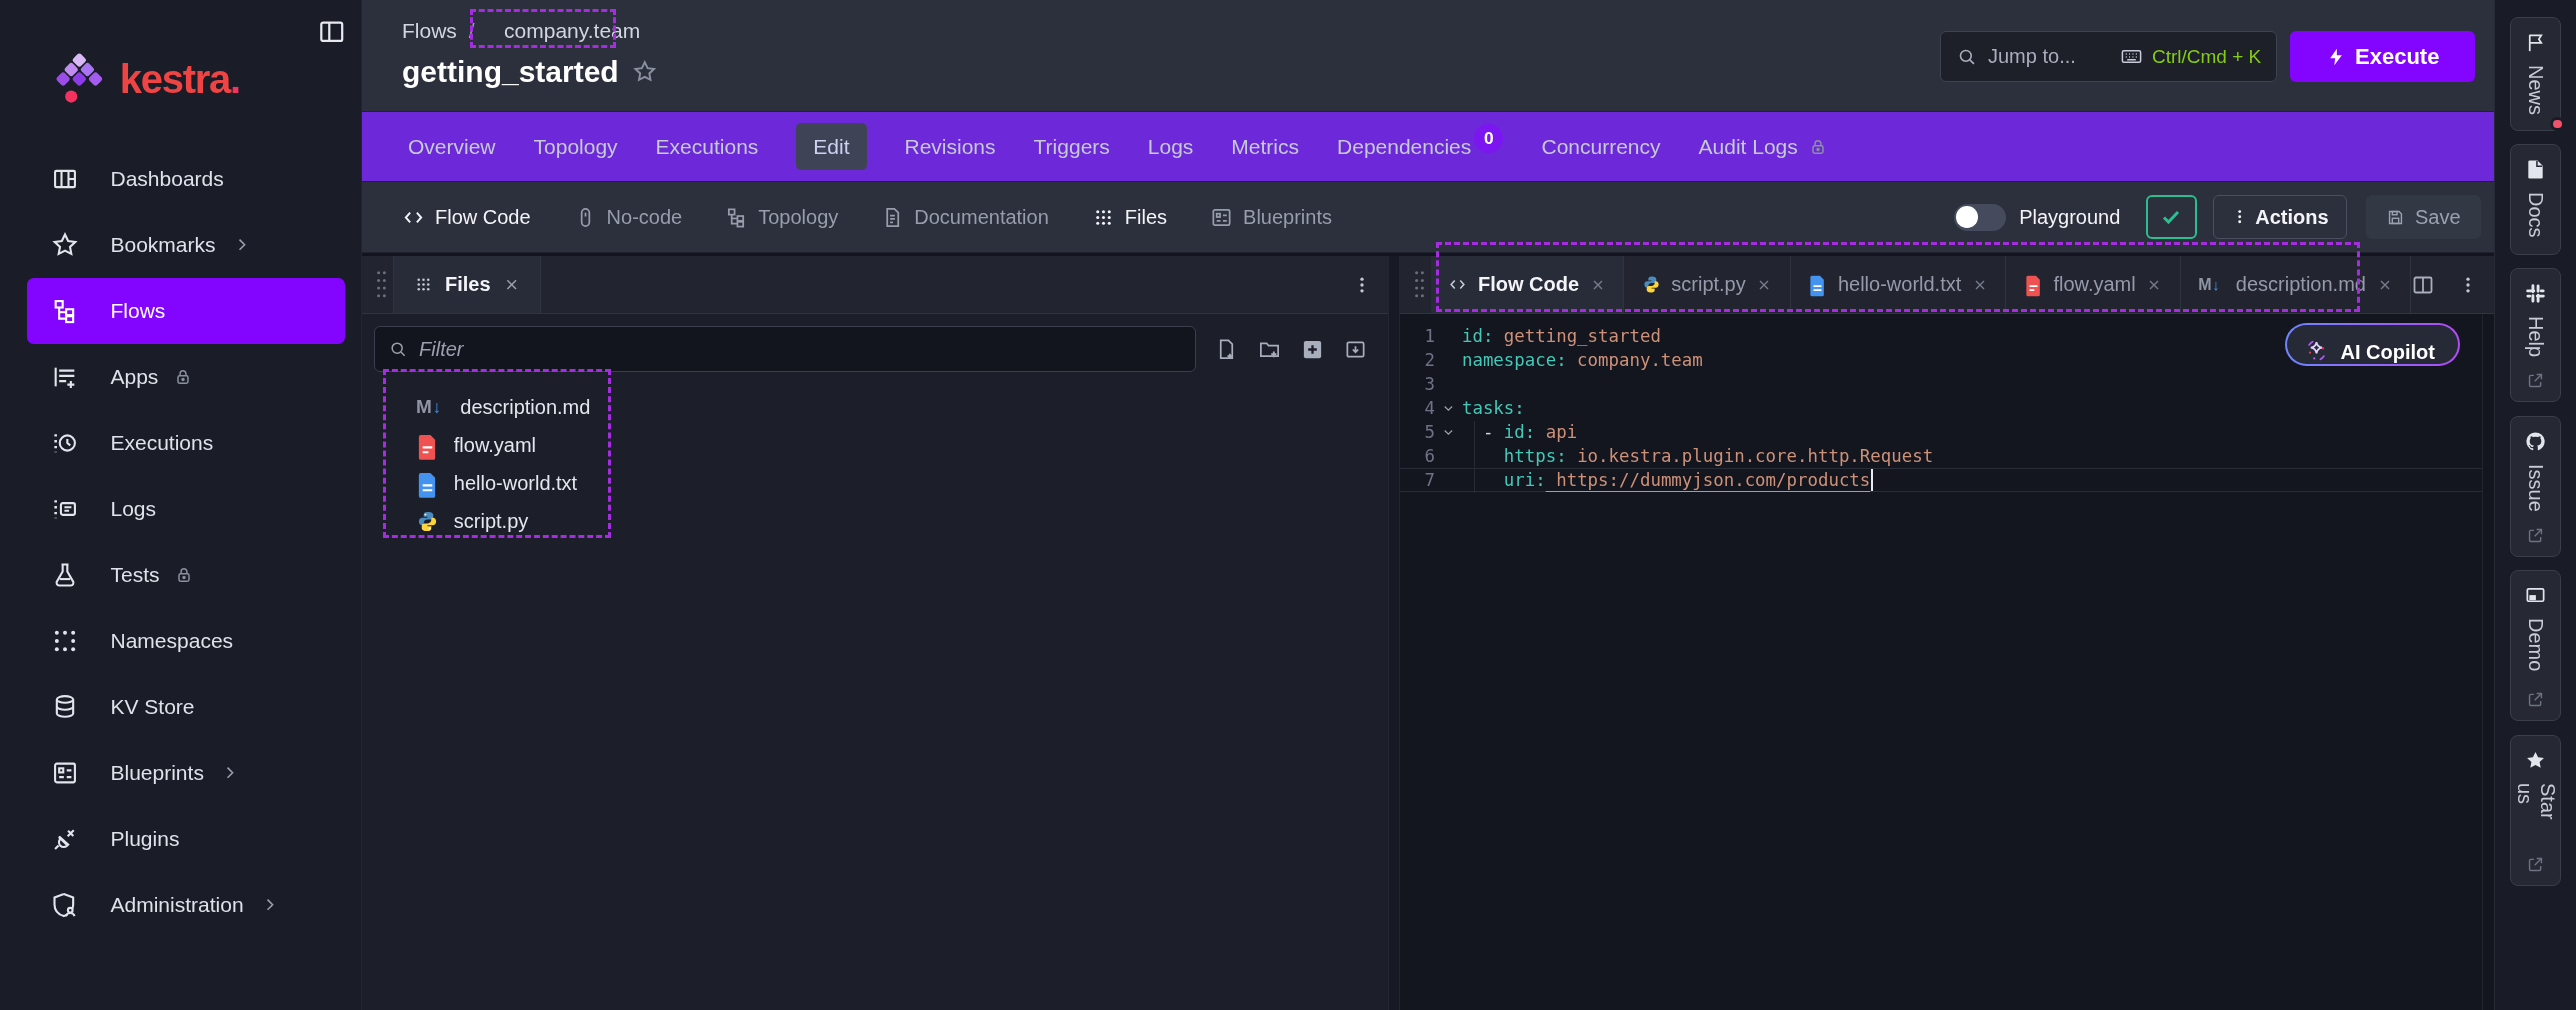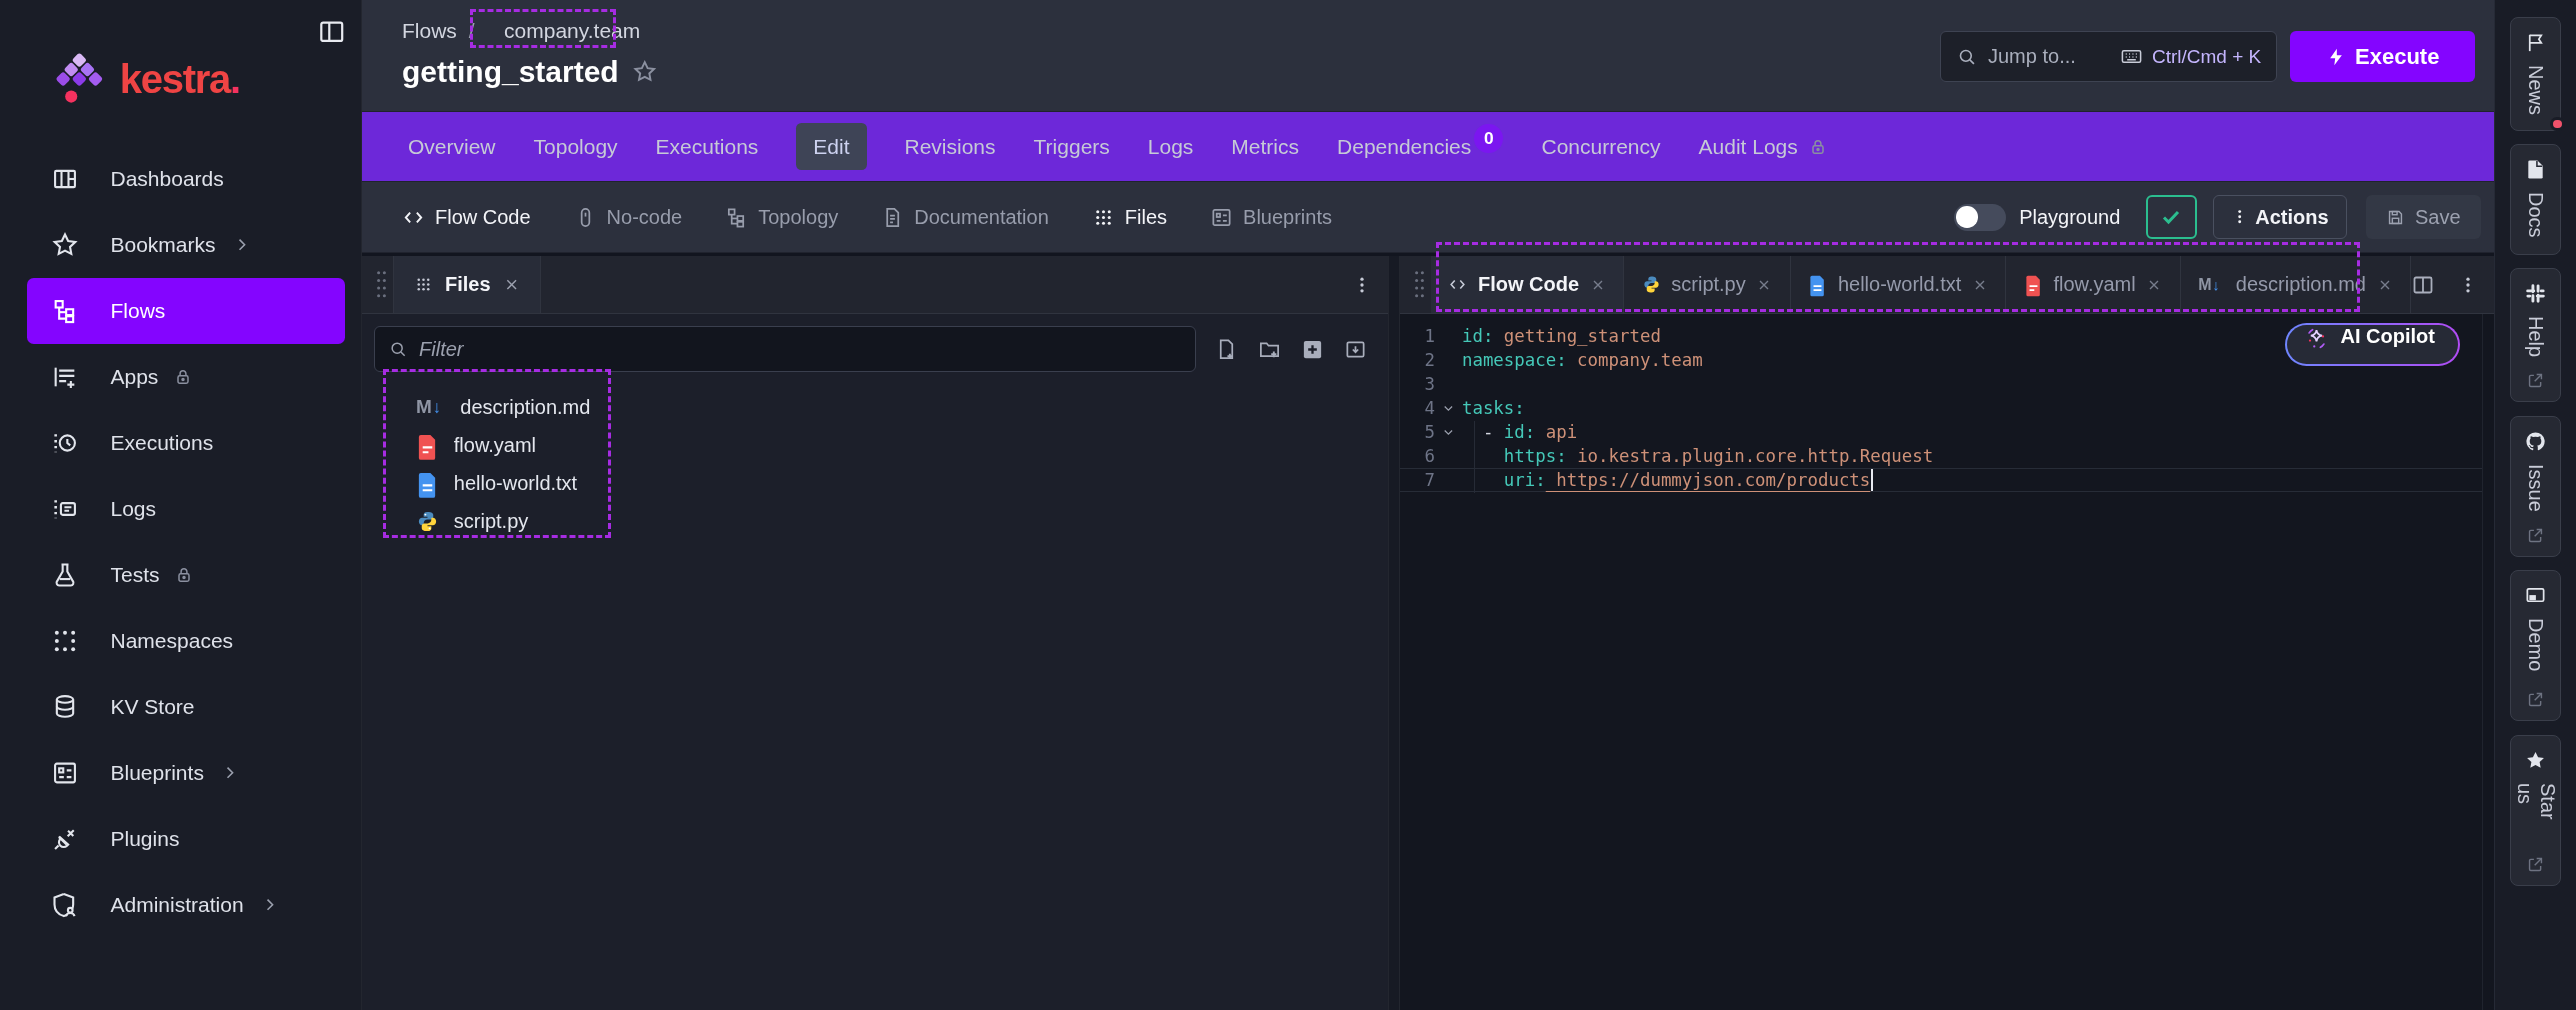--- a/index.html
+++ b/index.html
@@ -33,21 +33,21 @@
   .crumb-ns { padding:0 17.4px; }
   .title-row { position:absolute; left:40px; top:55px; display:flex; align-items:center; gap:13.4px; }
   .page-title { font-size:30px; font-weight:bold; color:#FFFFFF; }
   .title-star { width:25.5px; height:25.5px; color:#8B90A0; cursor:pointer; }
   .jumpto { position:absolute; right:217px; top:31px; width:337px; height:51px; background:#1D2029;
             border:1.3px solid #3E4352; border-radius:6px; display:flex; align-items:center;
             padding:0 14.8px; cursor:text; }
   .jumpto .ph { font-size:20px; color:#A9AEBC; margin-left:10.7px; }
   .jumpto .spacer { flex:1; }
   .jumpto .kbd-ic { width:23px; height:23px; color:#C9CCD8; }
-  .jumpto .short { font-size:19px; color:#c4b5fd; margin-left:9.4px; }
+  .jumpto .short { font-size:19px; color:#84cc16; margin-left:9.4px; }
   .execute-btn { position:absolute; right:19px; top:31px; width:185px; height:51px; background:#8405FF;
                  border-radius:6px; display:flex; align-items:center; justify-content:center; gap:9.4px;
                  color:#FFFFFF; font-size:22px; font-weight:bold; cursor:pointer; }
 
   .flowtabs { height:70px; background:#6d28d9; border-bottom:1.3px solid #20232D;
               display:flex; align-items:center; padding-left:46px; gap:38px; }
   .ftab { font-size:21px; color:#C6CAD6; cursor:pointer; display:flex; align-items:center; white-space:nowrap; }
   .ftab.active { background:#3E4456; color:#CDD2F0; border-radius:5.4px; padding:11.4px 17px; }
   .ftab .badge { min-width:29.5px; height:29.5px; background:#7B16F0; border-radius:50%; color:#fff;
                  font-size:17.4px; font-weight:bold; display:flex; align-items:center; justify-content:center;
@@ -129,21 +129,21 @@
   .tok-dash { color:#D4D7E0; }
   .tok-link { color:#CE9178; text-decoration:underline; text-underline-offset:4.7px; cursor:pointer; }
   .cl.current { border-top:1.3px solid #272C37; border-bottom:1.3px solid #272C37; }
   .cursor { display:inline-block; width:2px; height:21.5px; background:#E8EAF0; margin-left:0.7px; }
   .indent-guide { position:absolute; left:74px; top:107px; height:72px; border-left:1.3px solid #262B36; }
 
   .copilot-btn { position:absolute; top:9.4px; right:34px; height:43px; border-radius:21.5px;
                  border:2px solid transparent;
                  background:linear-gradient(#262A36,#262A36) padding-box,
                             linear-gradient(90deg,#6F86FF,#B14BF4) border-box;
-                 display:flex; align-items:flex-start; gap:10.7px; padding:0 23px 0 16px;
+                 display:flex; align-items:flex-end; gap:10.7px; padding:0 23px 0 16px;
                  color:#FFFFFF; font-size:20px; font-weight:bold; cursor:pointer;
                  font-family:"Liberation Sans", sans-serif; }
 
   
   #rail { position:absolute; left:2494px; top:0; width:82px; height:1010px;
           background:#191C26; border-left:1.3px solid #262A36; }
   .rail-card { position:absolute; left:15.4px; width:51px; background:#262933; border:1.3px solid #3A3E4A;
                border-radius:8px; display:flex; flex-direction:column; align-items:center; cursor:pointer; }
   .rail-ic { width:23px; height:23px; color:#E2E5EC; margin-top:13.4px; flex:none; }
   .rail-label { writing-mode:vertical-rl; font-size:20px; color:#C9CCD8; margin-top:10.7px; flex:1; }

